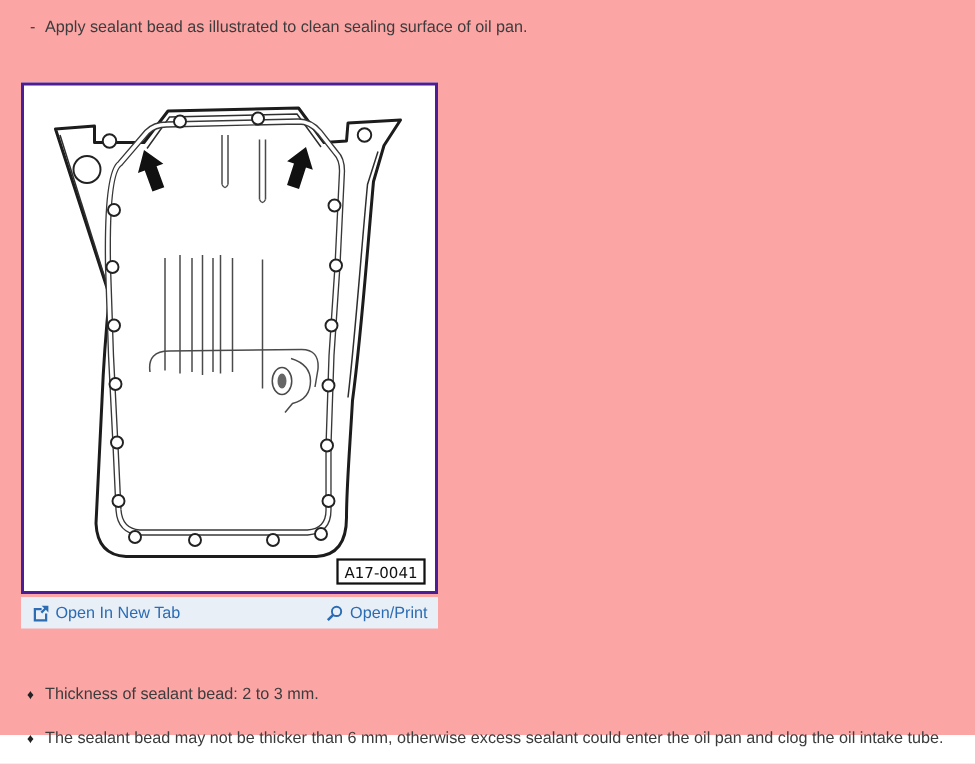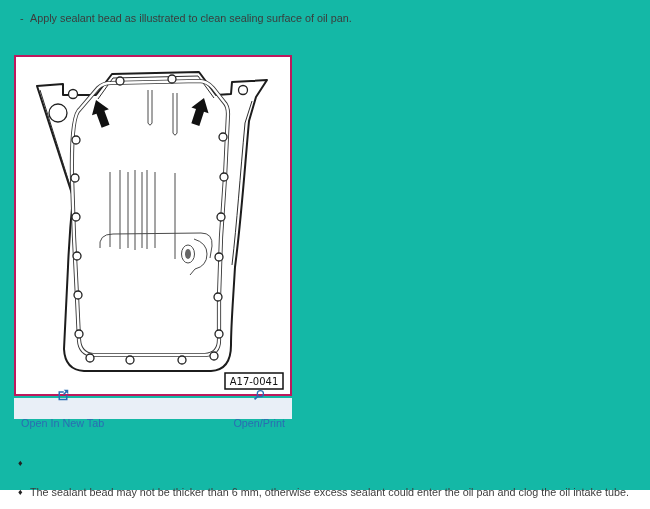--- a/index.html
+++ b/index.html
@@ -3,53 +3,52 @@
 <meta charset="utf-8">
 <style>
   html,body{
     margin:0; padding:0;
     width:650px; height:509px;
     background:#ffffff;
     overflow:hidden;
     font-family:"Liberation Sans", sans-serif;
     color:#3c3c3c;
   }
-  .page{ position:relative; width:650px; height:490px; background:#14b8a6; }
+  .page{ position:relative; width:650px; height:490px; background:#fca5a5; }
 
   
   .intro{
     position:absolute; top:11px; left:20px;
     font-size:10.8px; line-height:14px; white-space:nowrap;
   }
   .intro .dash{ display:inline-block; width:10px; }
 
   
   .figure{ position:absolute; top:55px; left:14px; width:278px; }
   .frame{
     box-sizing:border-box;
     width:278px; height:341px;
-    border:2px solid #be185d;
+    border:2px solid #4c1d95;
     background:#fff;
     overflow:hidden;
   }
   .linkbar{
     box-sizing:border-box;
     margin-top:2px;
     width:278px; height:21px;
     background:#e9eff7;
     display:flex; justify-content:space-between; align-items:center;
     padding:0 7px;
   }
   .linkbar a{
     color:#2b6cb3;
     font-size:10.8px;
     text-decoration:none;
-    display:inline-flex; align-items:center; gap:16px;
+    display:inline-flex; align-items:center; gap:4px;
     cursor:pointer;
-    flex-direction:column;
   }
   .linkbar a svg{ display:block; }
 
   
   .bullets{
     position:absolute; top:456px; left:18px; width:628px;
   }
   .bullet{
     display:flex; align-items:flex-start;
     font-size:10.8px; line-height:14px;
@@ -170,20 +169,21 @@
           <line x1="5.8" y1="8.2" x2="1.8" y2="12.2" stroke="currentColor" stroke-width="2"></line>
         </svg>
         <span>Open/Print</span>
       </a>
     </div>
   </div>
 
   <div class="bullets">
     <div class="bullet">
       <span class="marker">♦</span>
+      <span>Thickness of sealant bead: 2 to 3 mm.</span>
     </div>
     <div class="bullet">
       <span class="marker">♦</span>
       <span>The sealant bead may not be thicker than 6 mm, otherwise excess sealant could enter the oil pan and clog the oil intake tube.</span>
     </div>
   </div>
 
 </div>
 
 </body></html>

